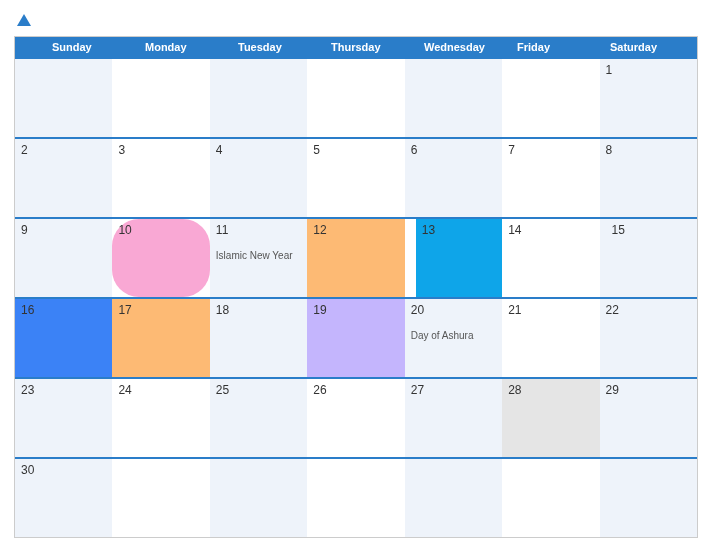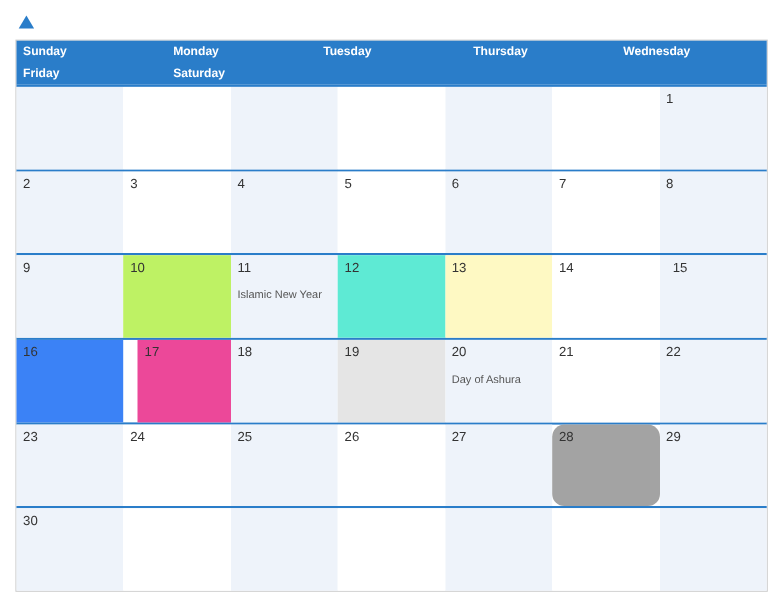--- a/index.html
+++ b/index.html
@@ -57,22 +57,23 @@
       text-align: right;
     }
     .calendar {
       flex: 1;
       border: 1px solid #ccc;
       display: flex;
       flex-direction: column;
     }
     .cal-header-row {
       display: grid;
-      grid-template-columns: repeat(5, 1fr);
+      grid-template-columns: repeat(7, 1fr);
       background: #2a7dc9;
+      padding-left: 31px;
     }
     .cal-header-cell {
       color: #fff;
       font-size: 11px;
       font-weight: bold;
       padding: 4px 6px;
       text-align: left;
     }
     .cal-body {
       flex: 1;
@@ -165,51 +166,51 @@
             <div class="day-num">7</div>
           </div>
           <div class="cal-cell" style="background: rgb(238, 243, 250);">
             <div class="day-num">8</div>
           </div>
         </div>
         <div class="cal-week">
           <div class="cal-cell" style="background: rgb(238, 243, 250);">
             <div class="day-num">9</div>
           </div>
-          <div class="cal-cell" style="background: #bef264;">
+          <div class="cal-cell" style="background: #f9a8d4; border-radius: 27px;">
             <div class="day-num">10</div>
           </div>
           <div class="cal-cell" style="background: rgb(238, 243, 250);">
             <div class="day-num">11</div>
             <div class="holiday-name">Islamic New Year</div>
           </div>
-          <div class="cal-cell" style="background: #5eead4;">
+          <div class="cal-cell" style="background: #fdba74;">
             <div class="day-num">12</div>
           </div>
-          <div class="cal-cell" style="background: #fef9c3;">
+          <div class="cal-cell" style="background: #0ea5e9; margin-left: 11px;">
             <div class="day-num">13</div>
           </div>
           <div class="cal-cell" style="background: rgb(255, 255, 255);">
             <div class="day-num">14</div>
           </div>
           <div class="cal-cell" style="background: rgb(238, 243, 250); padding-left: 12px;">
             <div class="day-num">15</div>
           </div>
         </div>
         <div class="cal-week">
           <div class="cal-cell" style="background: #3b82f6;">
             <div class="day-num">16</div>
           </div>
-          <div class="cal-cell" style="background: #ec4899; margin-left: 13px;">
+          <div class="cal-cell" style="background: #fdba74;">
             <div class="day-num">17</div>
           </div>
           <div class="cal-cell" style="background: rgb(238, 243, 250);">
             <div class="day-num">18</div>
           </div>
-          <div class="cal-cell" style="background: #e5e5e5;">
+          <div class="cal-cell" style="background: #c4b5fd;">
             <div class="day-num">19</div>
           </div>
           <div class="cal-cell" style="background: rgb(238, 243, 250);">
             <div class="day-num">20</div>
             <div class="holiday-name">Day of Ashura</div>
           </div>
           <div class="cal-cell" style="background: rgb(255, 255, 255);">
             <div class="day-num">21</div>
           </div>
           <div class="cal-cell" style="background: rgb(238, 243, 250);">
@@ -225,21 +226,21 @@
           </div>
           <div class="cal-cell" style="background: rgb(238, 243, 250);">
             <div class="day-num">25</div>
           </div>
           <div class="cal-cell" style="background: rgb(255, 255, 255);">
             <div class="day-num">26</div>
           </div>
           <div class="cal-cell" style="background: rgb(238, 243, 250);">
             <div class="day-num">27</div>
           </div>
-          <div class="cal-cell" style="background: #a3a3a3; border-radius: 11px;">
+          <div class="cal-cell" style="background: #e5e5e5;">
             <div class="day-num">28</div>
           </div>
           <div class="cal-cell" style="background: rgb(238, 243, 250);">
             <div class="day-num">29</div>
           </div>
         </div>
         <div class="cal-week">
           <div class="cal-cell" style="background: rgb(238, 243, 250);">
             <div class="day-num">30</div>
           </div>

